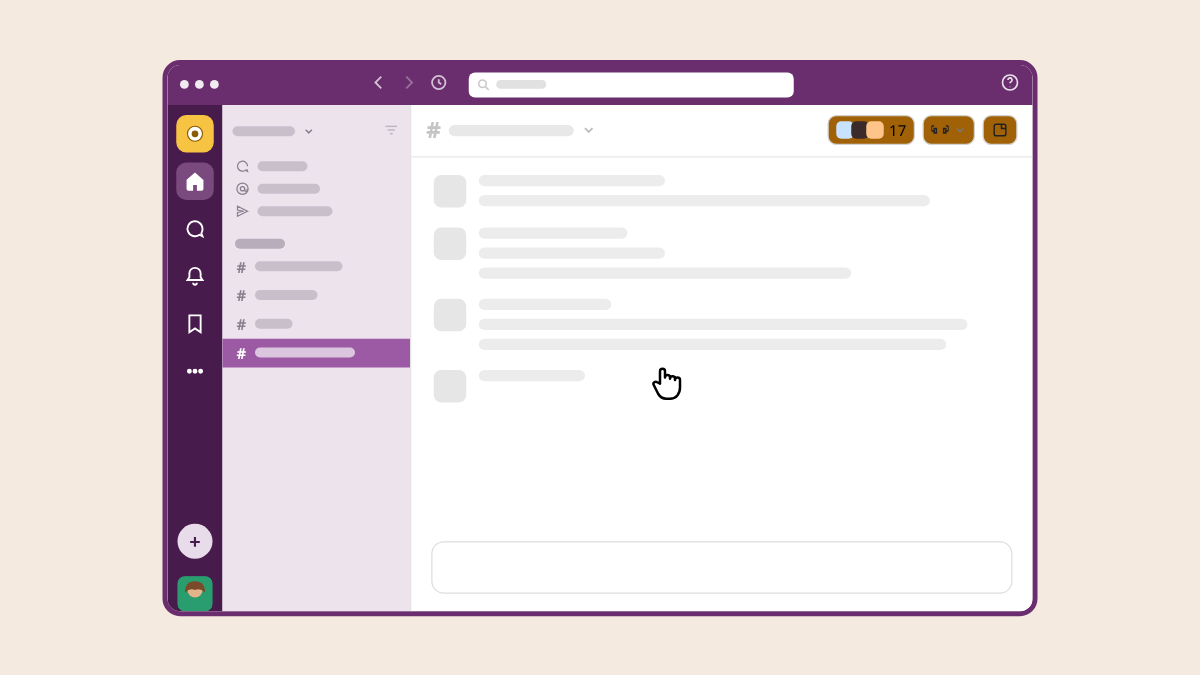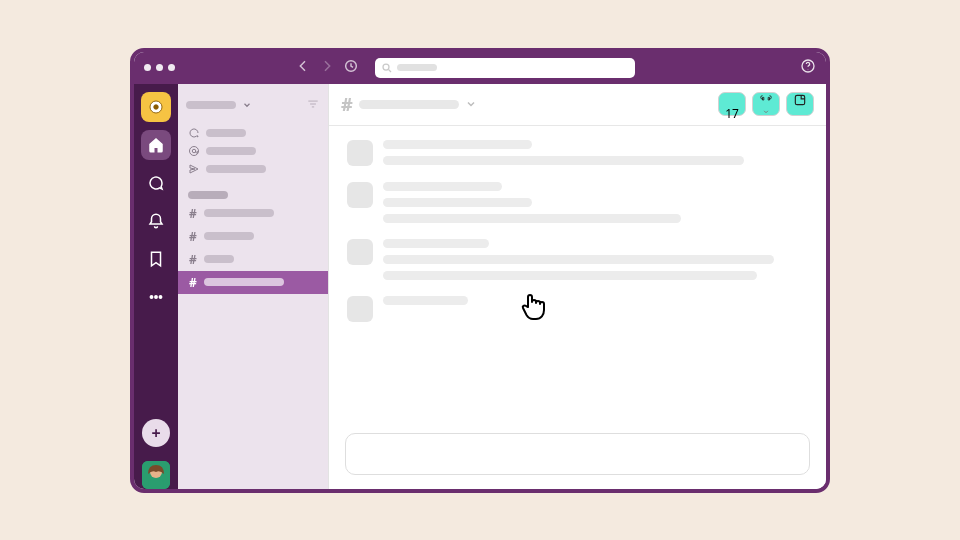--- a/index.html
+++ b/index.html
@@ -74,22 +74,22 @@
       border-left: 1px solid #e3e3e3;
     }
     .ch-header {
       height:42px; border-bottom:1px solid #e7e7e7;
       display:flex; align-items:center; padding: 0 12px; gap:6px;
     }
     .ch-header .hash { color:#c5c5c5; font-weight:800; font-size:18px; }
     .ch-header .ph { width:100px; height:9px; background:#e8e8e8; border-radius:5px; }
     .ch-actions { margin-left:auto; display:flex; gap:6px; align-items:center; }
     .chip {
-      height:24px; border:1.5px solid #d2d2d2; border-radius:7px; background:#5eead4;
-      display:flex; align-items:center; padding:0 6px; gap:4px; font-size:12px;flex-direction:column;
+      height:24px; border:1.5px solid #d2d2d2; border-radius:7px; background:#a16207;
+      display:flex; align-items:center; padding:0 6px; gap:4px; font-size:12px;
     }
     .mini-av { width:14px; height:14px; border-radius:4px; }
     .messages { flex:1; padding: 14px 18px 6px; overflow:hidden; }
     .msg { display:flex; gap:10px; margin-bottom:16px; }
     .msg .av { width:26px; height:26px; border-radius:6px; background:#e6e6e6; flex-shrink:0; }
     .lines { flex:1; display:flex; flex-direction:column; gap:7px; }
     .lines .bar { height:9px; border-radius:5px; background:#ececec; }
     .composer { height:42px; margin:8px 16px 14px; border:1.5px solid #dedede; border-radius:10px; }
 
     .cursor {

